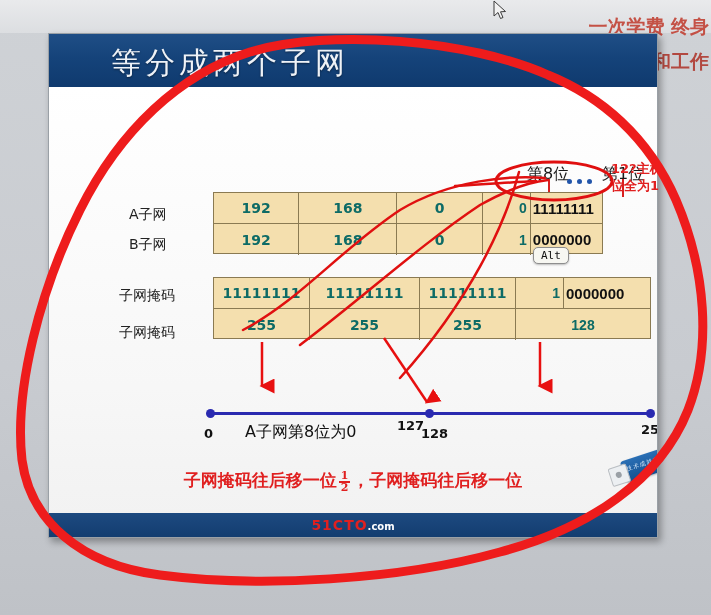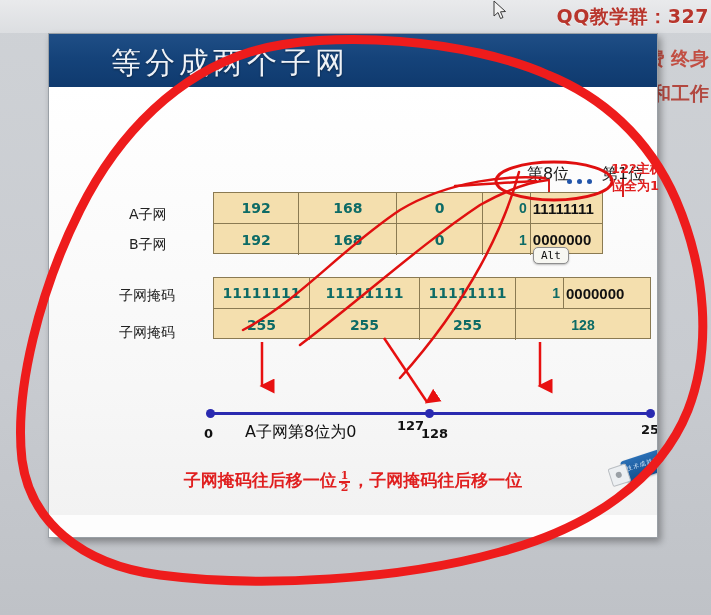--- a/index.html
+++ b/index.html
@@ -154,21 +154,20 @@
   #cursor{position:absolute;left:492px;top:0px;pointer-events:none;}
 </style>
 </head>
 <body>
 
 <div id="desktop"></div>
 <div id="topband"></div>
 
 <div id="wm">
   <div class="l0"></div>
-  <div class="l1">QQ教学群：327</div>
   <div class="l2">一次学费  终身</div>
   <div class="l3">解答学习和工作</div>
 </div>
 
 <div id="slide">
 
   <div id="slide-header"></div>
   <div id="slide-title">等分成两个子网</div>
 
   <div id="slide-body"></div>
@@ -254,20 +253,23 @@
     <span>子网掩码往后移一位</span><span class="frac"><span class="num">1</span><span class="den">2</span></span><span>，子网掩码往后移一位</span>
   </div>
 
   <div id="usb">
     <div class="body"></div>
     <div class="txt">技术成就梦想</div>
     <div class="cap"></div>
     <div class="hole"></div>
   </div>
 
+  <div id="slide-footer">
+    <span id="logo51"><span class="red">51CTO</span><span class="wht">.com</span></span>
+  </div>
 </div>
 
 <div id="rnote">
   <div>12?主机</div>
   <div>位全为1</div>
 </div>
 
 <svg id="annot" viewBox="0 0 711 615">
 
   <path d="M548 75

